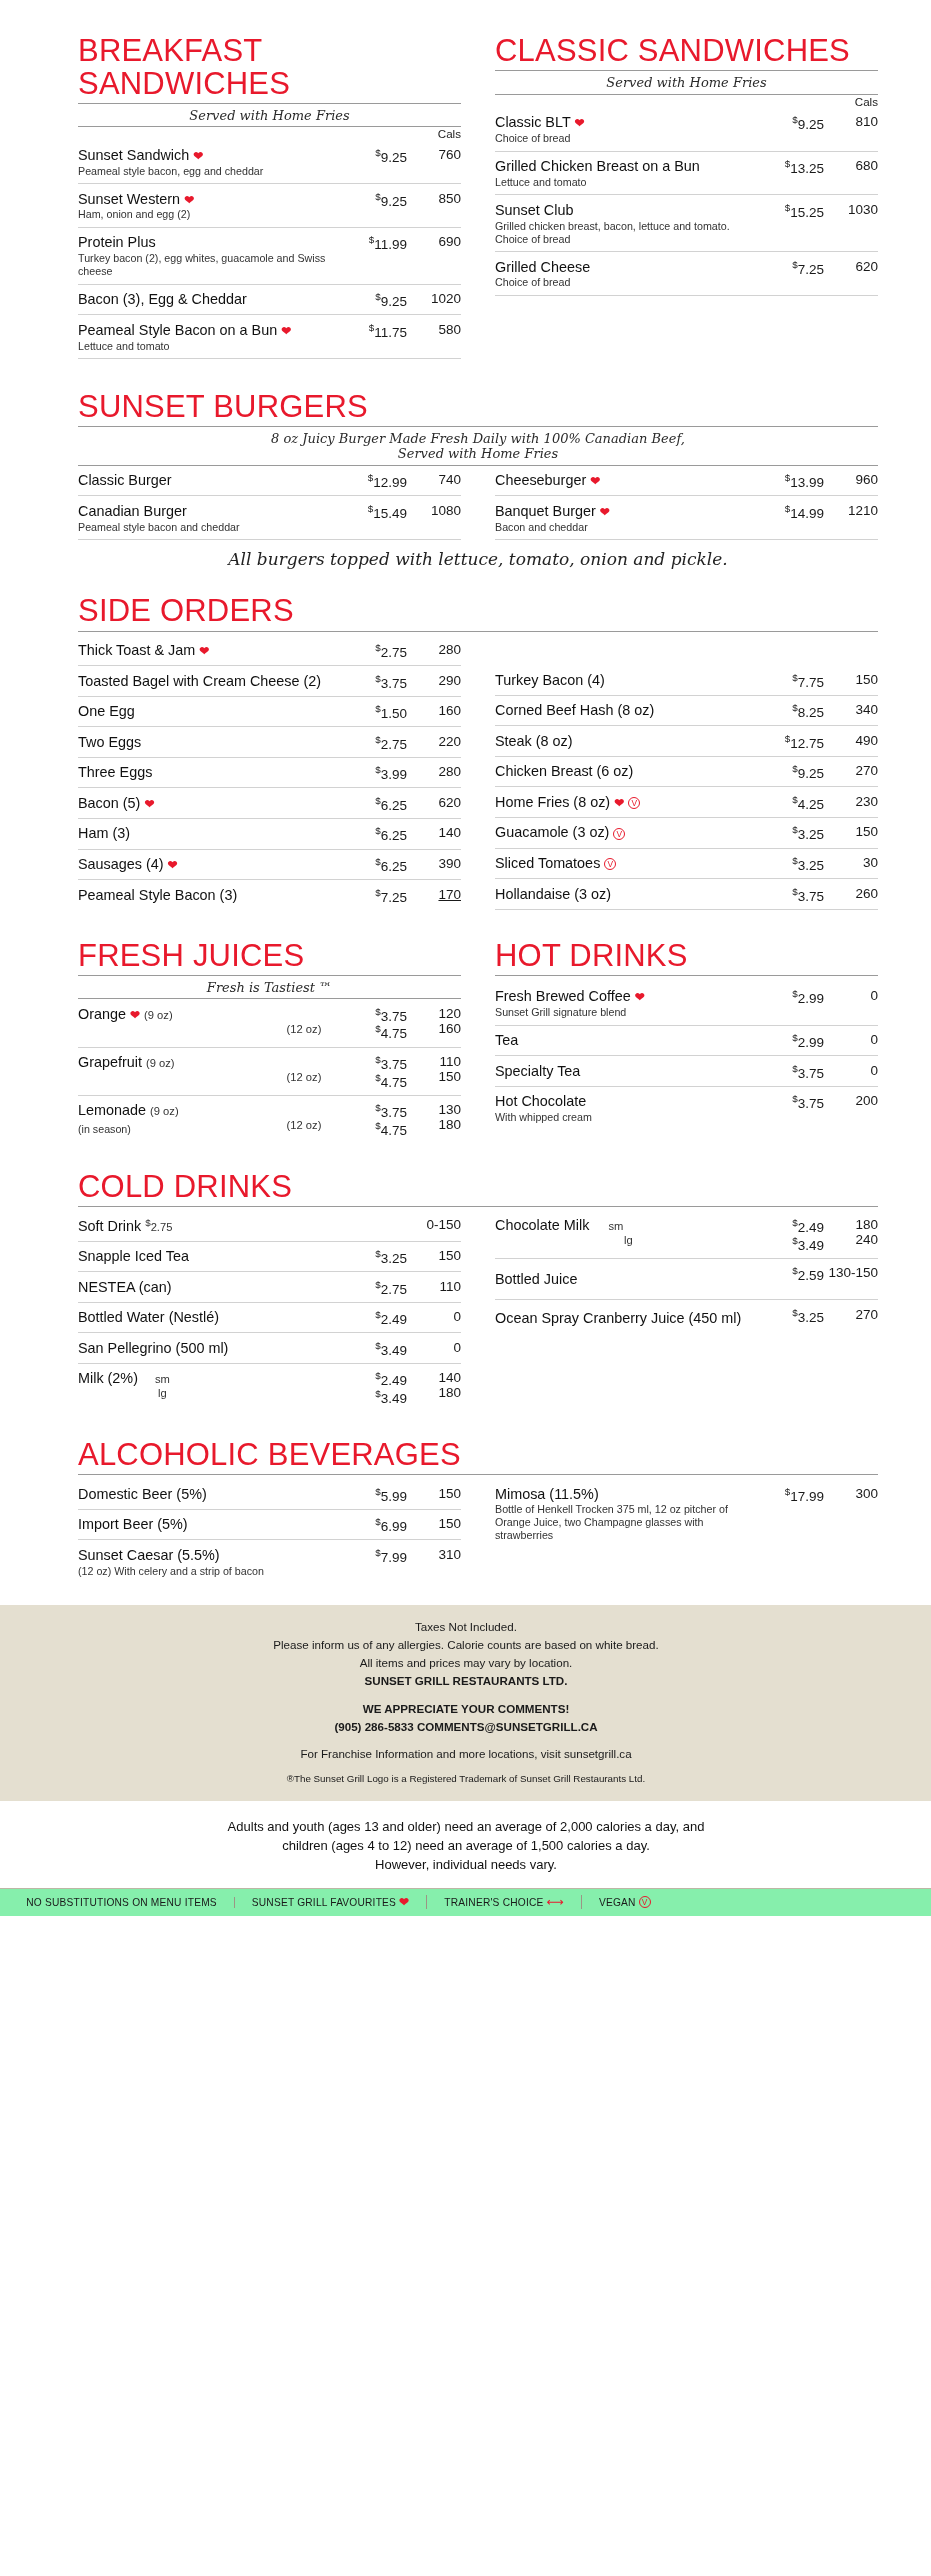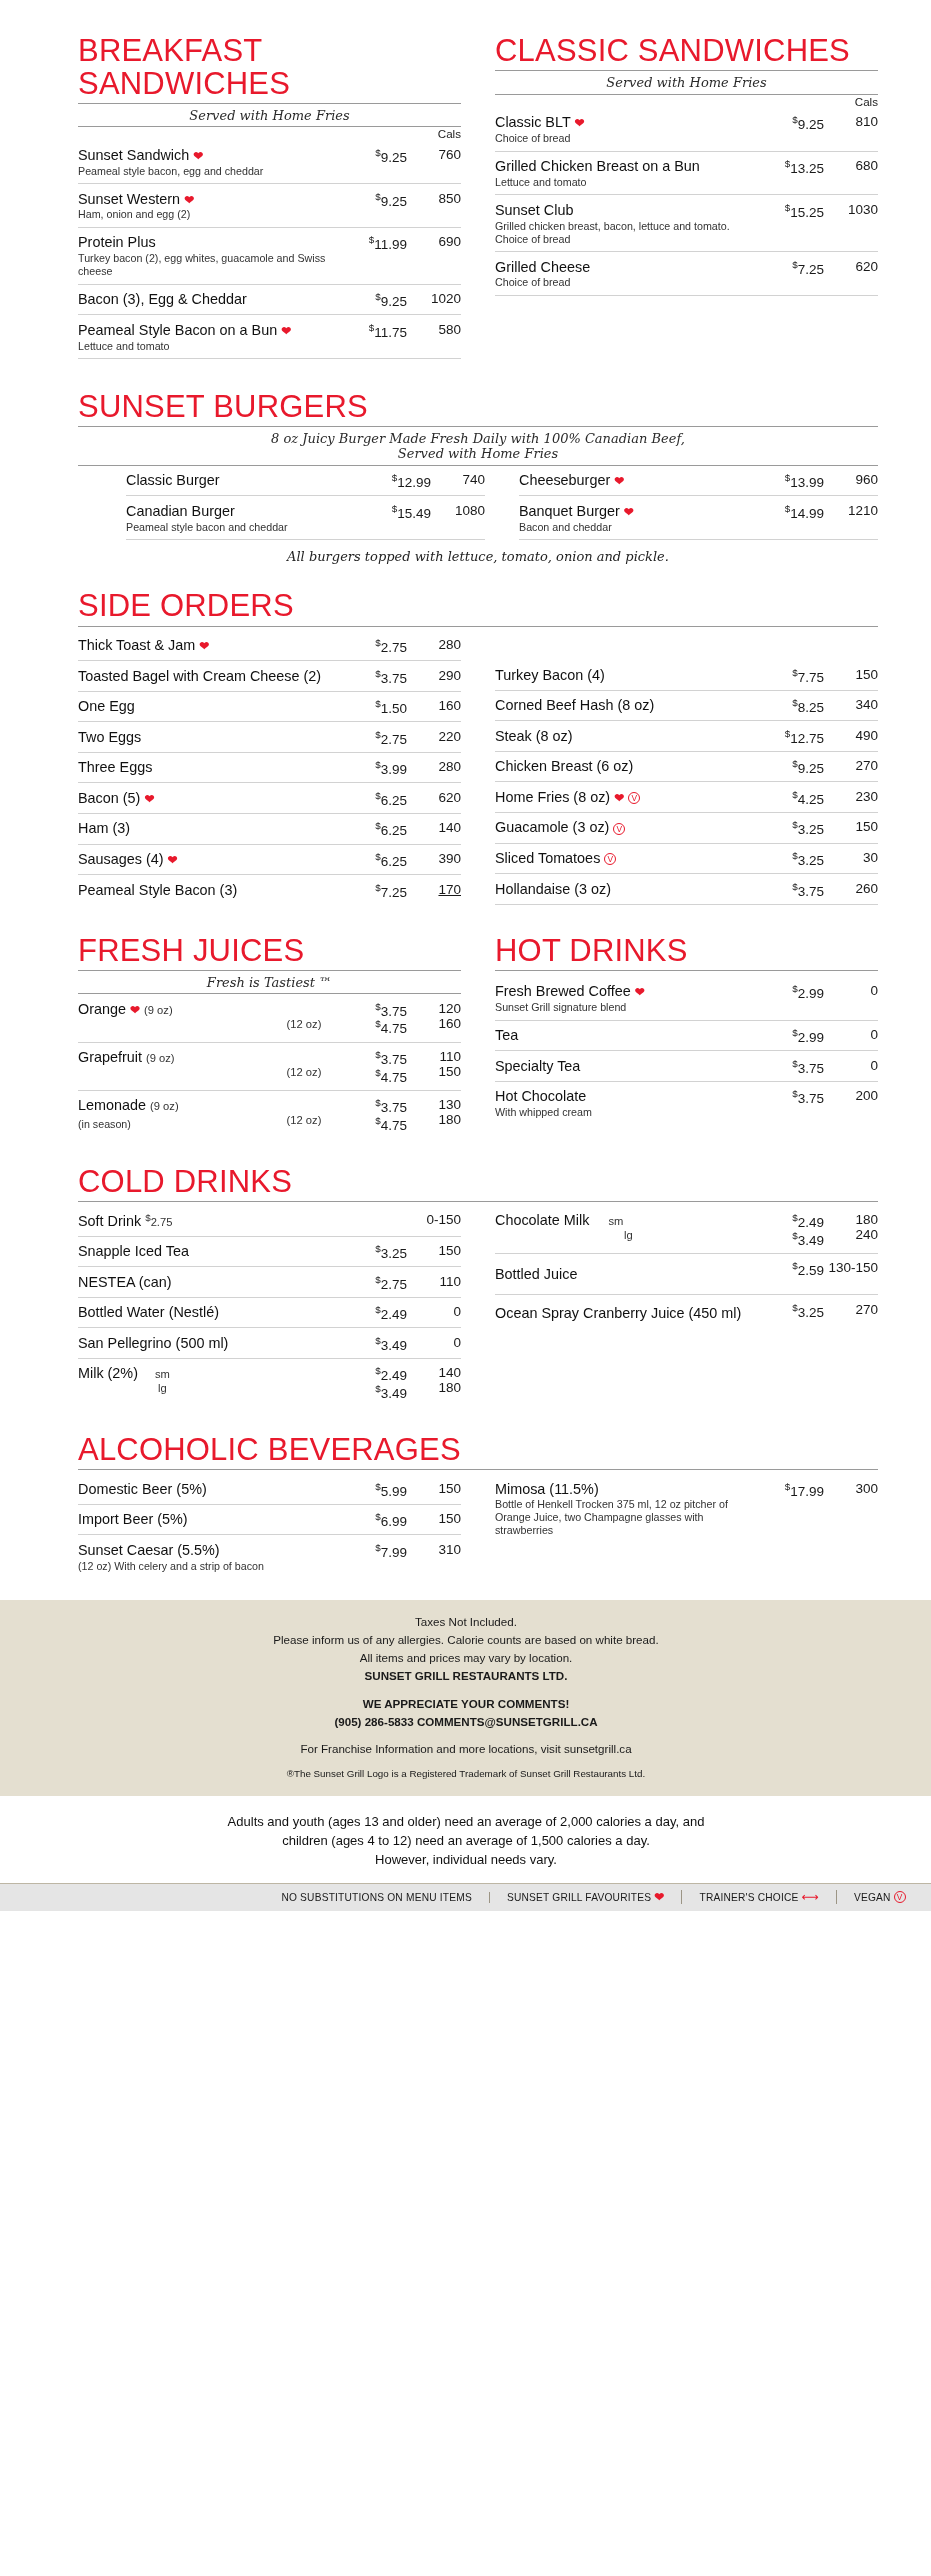--- a/index.html
+++ b/index.html
@@ -46,21 +46,21 @@
   .sub { font-size:10.7px; color:#333; }
   td.price { text-align:right; white-space:nowrap; width:80px; font-size:13.5px; padding-right:3.7px; }
   td.cals { text-align:right; white-space:nowrap; width:54px; font-size:13.5px; }
   .cur { font-size:9.8px; vertical-align:super; }
   .calhead { text-align:right; font-size:11.6px; color:#222; padding-bottom:1.9px; }
   .heart { color:#e8192c; font-weight:bold; font-size:12px; }
   .vegan { display:inline-block; border:0.9px solid #e8192c; color:#e8192c; border-radius:50%; width:12px; height:12px; line-height:10.2px; text-align:center; font-size:8.4px; vertical-align:0.9px; }
   .trainer { color:#e8192c; font-size:12px; }
 
   .section-block { margin-top:20.5px; }
-  .small-note { font-family:"DejaVu Serif", serif; font-style:italic; font-size:13px; text-align:center; margin:9.3px 0 0 0; color:#222; }
+  .small-note { font-family:"DejaVu Serif", serif; font-style:italic; font-size:17px; text-align:center; margin:9.3px 0 0 0; color:#222; }
 
   .twocolrows { display:flex; gap:34px; }
 
   .sizecell { font-size:11.2px; color:#333; }
 
   
   .beige {
     background:#e4dfd0;
     margin-top:22.4px;
     padding:13px 37px 15px 37px;
@@ -75,24 +75,24 @@
 
   .calnote {
     text-align:center;
     font-size:13px;
     line-height:1.45;
     padding:17px 56px 13px 56px;
     color:#111;
   }
 
   .legend {
-    background:#e5e5e5;
+    background:#86efac;
     border-top:0.9px solid #bdb6a4;
     display:flex;
-    justify-content:flex-end;
+    justify-content:flex-start;
     align-items:center;
     gap:0;
     font-size:10.2px;
     padding:6.5px 9.3px;
     letter-spacing:0.2px;
   }
   .legend .seg { padding:0 17px; border-right:0.9px solid #9c9585; white-space:nowrap; }
   .legend .seg:last-child { border-right:none; }
 
   .hdrwrap { margin-bottom:1.9px; }
@@ -213,21 +213,21 @@
           </table>
     </div>
   </div>
 
   <div class="section-block" style="margin-top:32px;">
     <h2 class="section">SUNSET BURGERS</h2>
     <div class="hdrline"></div>
     <div class="tagline" style="white-space:pre-line;">8 oz Juicy Burger Made Fresh Daily with 100% Canadian Beef,
 Served with Home Fries</div>
     <div class="rule"></div>
-    <div class="twocolrows" style="margin-top:0;margin-left:48px;">
+    <div class="twocolrows" style="margin-top:0;">
       <div class="col">
         <table class="menu">
           <tbody>
                 <tr class="item">
             <td>
                     <div class="nm"><span>Classic Burger</span></div>
                   </td>
             <td class="price"><span class="cur">$</span><span>12.99</span></td>
             <td class="cals">740</td>
           </tr>

